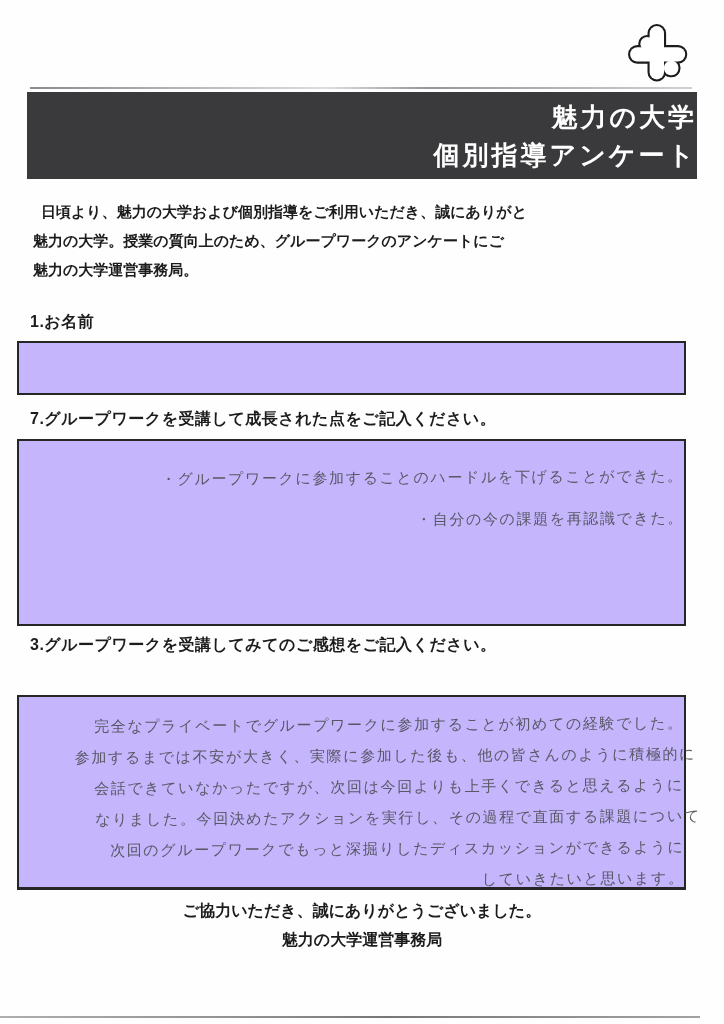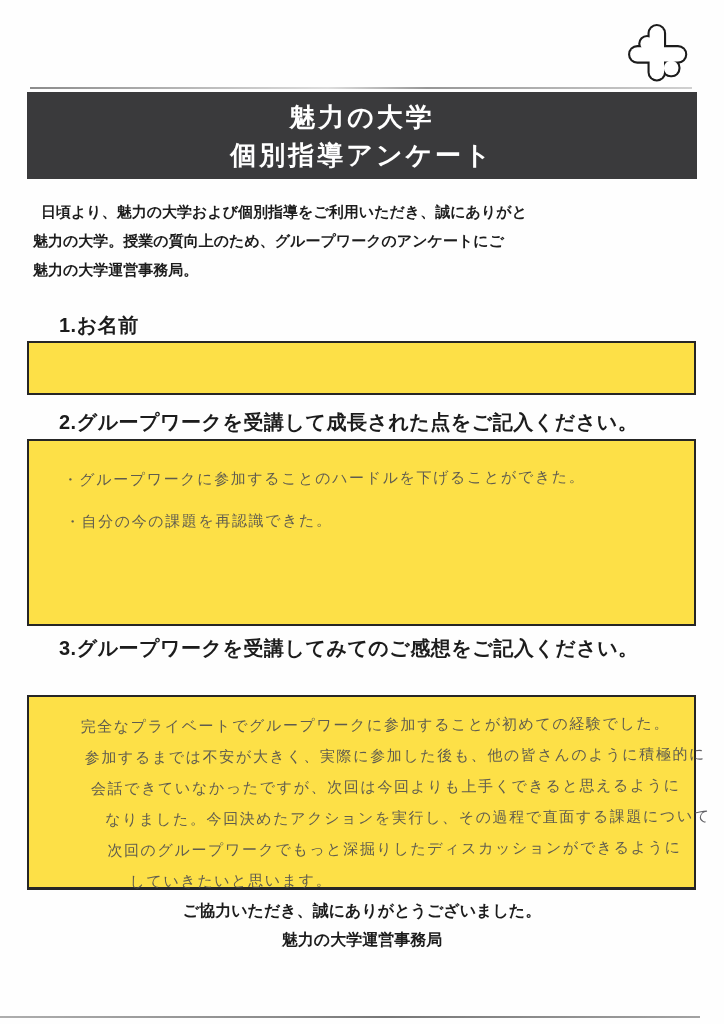--- a/index.html
+++ b/index.html
@@ -6,37 +6,37 @@
   body{width:724px;height:1024px;background:#ffffff;overflow:hidden;
        font-family:"Liberation Sans","DejaVu Sans",sans-serif;color:#1c1c1c;}
   .page{position:relative;width:724px;height:1024px;background:#fefefe;}
 
   .logo{position:absolute;top:14px;right:16px;width:88px;height:80px;}
 
   .scan-line-top{position:absolute;top:87px;left:30px;width:662px;height:2px;
        background:linear-gradient(90deg,#5a5a5a 0%,#cfcfcf 45%,#6a6a6a 60%,#bdbdbd 100%);
        opacity:.7;}
   .band{position:absolute;top:92px;left:27px;width:670px;height:87px;background:#3a3a3c;
-       display:flex;flex-direction:column;align-items:center;justify-content:center;gap:2px;}
+       display:flex;flex-direction:column;align-items:flex-end;justify-content:center;gap:2px;}
   .band .t1,.band .t2{color:#ffffff;font-weight:bold;font-size:26px;line-height:36px;
        letter-spacing:3px;white-space:nowrap;}
 
   .intro{position:absolute;top:197px;left:33px;width:665px;font-weight:bold;
        font-size:15px;line-height:29px;}
   .intro .line{display:block;white-space:nowrap;}
   .intro .line:first-child{padding-left:8px;}
 
-  .q-heading{position:absolute;left:30px;font-weight:bold;font-size:20px;
-       white-space:nowrap;letter-spacing:.5px;margin-left:29px;}
+  .q-heading{position:absolute;left:30px;font-weight:bold;font-size:16px;
+       white-space:nowrap;letter-spacing:.5px;}
   .q1h{top:312px;}
   .q2h{top:409px;}
   .q3h{top:635px;text-align:center;}
 
-  .answer-box{position:absolute;left:27px;width:669px;background:#fde047;
-       border:2px solid #262626;box-sizing:border-box;}
+  .answer-box{position:absolute;left:17px;width:669px;background:#c4b5fd;
+       border:2px solid #262626;box-sizing:border-box;text-align:right;}
   .q1b{top:341px;height:54px;}
   .q2b{top:439px;height:187px;}
   .q3b{top:671px;height:195px;border-width:2px 2px 3px 2px;margin-top:24px;}
 
   .handwriting{position:absolute;inset:0;transform:rotate(-0.35deg);
        color:#4b4b50;font-size:15px;letter-spacing:1.6px;}
   .hw-line{display:block;white-space:nowrap;opacity:.88;}
   .q2b .handwriting{padding:16px 0 0 34px;}
   .q2b .hw-line{line-height:42px;}
   .q2b .hw-line:nth-child(2){padding-left:2px;}
@@ -87,21 +87,21 @@
 
   <div class="intro">
     <span class="line">日頃より、魅力の大学および個別指導をご利用いただき、誠にありがと</span>
     <span class="line">魅力の大学。授業の質向上のため、グループワークのアンケートにご</span>
     <span class="line">魅力の大学運営事務局。</span>
   </div>
 
   <div class="q-heading q1h">1.お名前</div>
   <div class="answer-box q1b"></div>
 
-  <div class="q-heading q2h">2.グループワークを受講して成長された点をご記入ください。</div>
+  <div class="q-heading q2h">7.グループワークを受講して成長された点をご記入ください。</div>
   <div class="answer-box q2b">
     <div class="handwriting">
       <span class="hw-line">・グループワークに参加することのハードルを下げることができた。</span>
       <span class="hw-line">・自分の今の課題を再認識できた。</span>
     </div>
   </div>
 
   <div class="q-heading q3h">3.グループワークを受講してみてのご感想をご記入ください。</div>
   <div class="answer-box q3b">
     <div class="handwriting">

